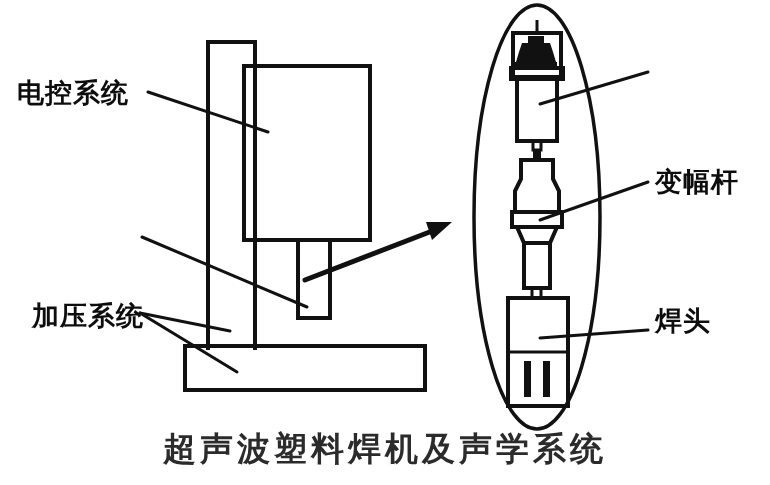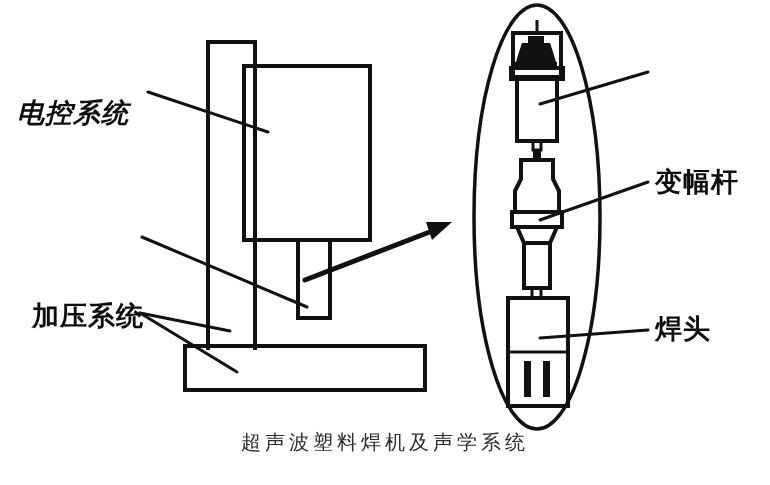--- a/index.html
+++ b/index.html
@@ -35,33 +35,33 @@
     user-select: none;
   }
   #caption-text {
     position: absolute;
     left: 0;
     top: 432px;
     width: 770px;
     text-align: center;
     color: #2b2b2b;
     font-family: "DejaVu Serif", "Liberation Serif", serif;
-    font-weight: 400;
-    font-size: 20px;
+    font-weight: 700;
+    font-size: 33px;
     line-height: 1;
     letter-spacing: 4px;
     white-space: nowrap;
     user-select: none;
   }
-  .lbl-ctrl   { left: 17px;  top: 99px; font-style: italic;  }
+  .lbl-ctrl   { left: 17px;  top: 79px;  }
   .lbl-acou   { left: 17px;  top: 225px; }
   .lbl-press  { left: 17px;  top: 302px; margin-left: 15px; }
   .lbl-trans  { left: 655px; top: 60px;  }
   .lbl-horn   { left: 655px; top: 168px; }
-  .lbl-weld   { left: 655px; top: 315px; }
+  .lbl-weld   { left: 655px; top: 307px; }
 </style>
 </head>
 <body>
 
 <div id="figure-root">
 
   <svg id="diagram-svg" viewBox="0 0 770 485">
 
     <g fill="none" stroke="#111111" stroke-width="4" stroke-linejoin="miter" stroke-linecap="square">
 

